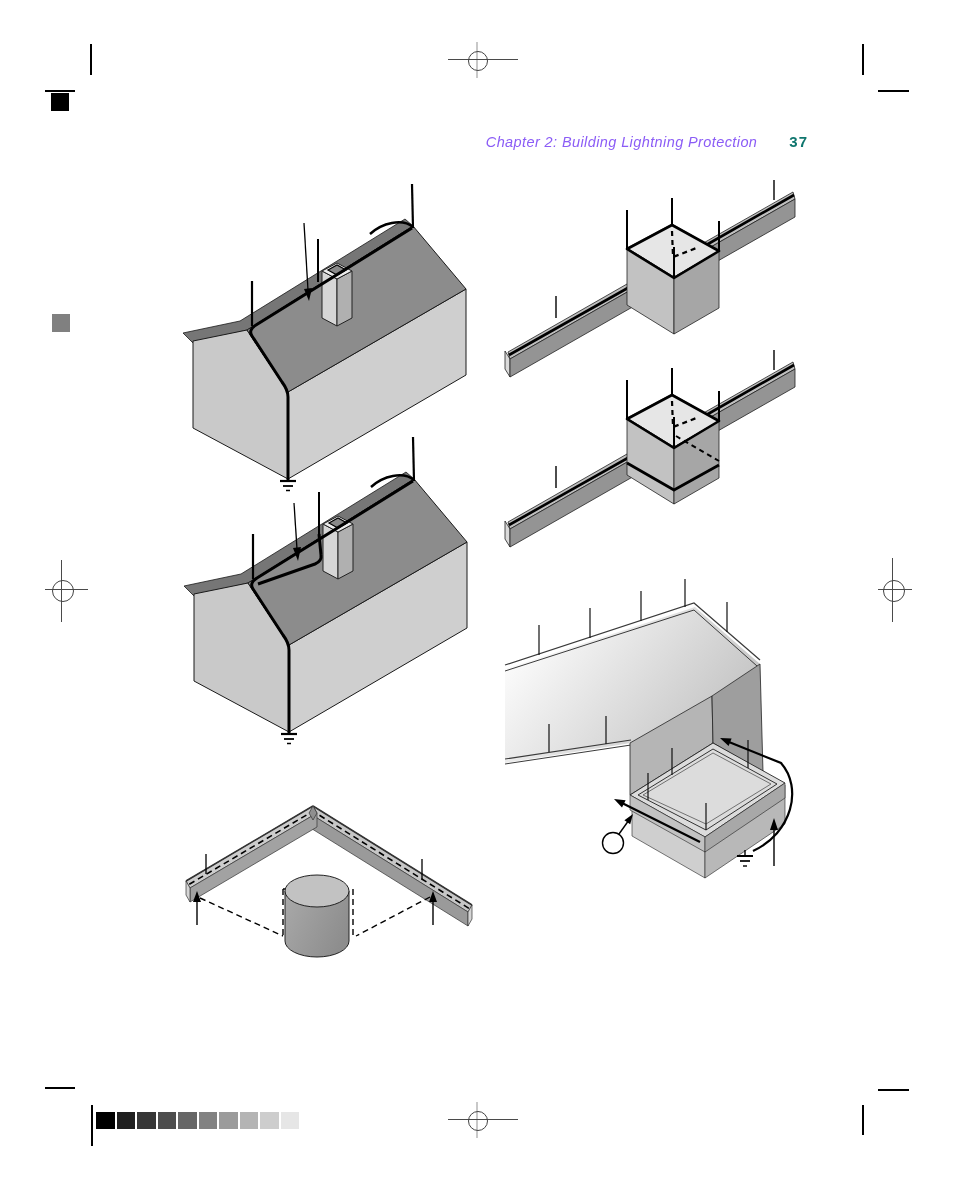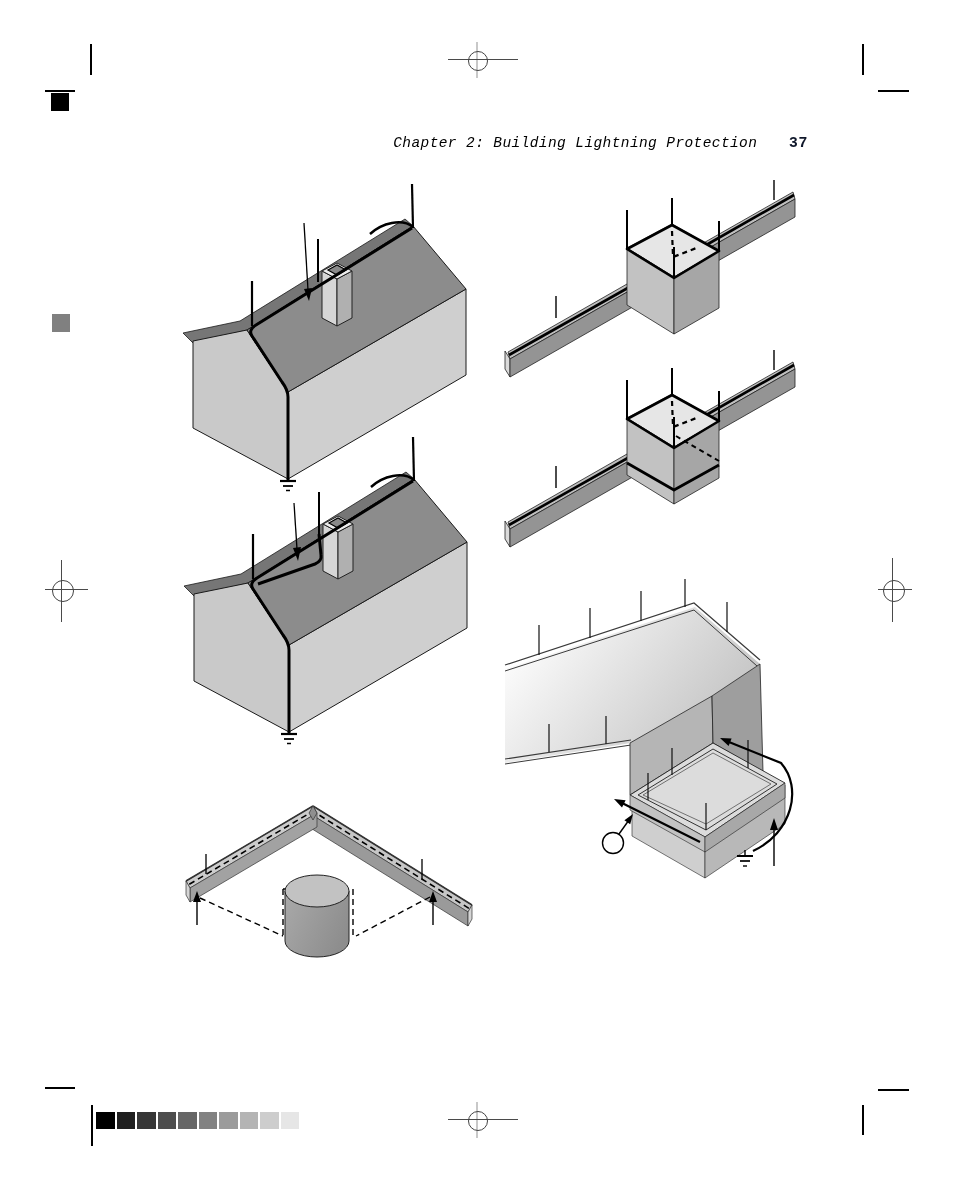--- a/index.html
+++ b/index.html
@@ -1,22 +1,22 @@
 <!DOCTYPE html>
 <html><head>
 <meta charset="utf-8">
 <style>
   html,body{margin:0;padding:0;background:#ffffff;}
   #page{position:relative;width:954px;height:1182px;background:#ffffff;overflow:hidden;
         font-family:"Liberation Sans", sans-serif;}
   svg.fig{position:absolute;overflow:visible;}
   
   #header{position:absolute;top:133px;left:0;width:808px;text-align:right;white-space:nowrap;}
-  #chapter-heading{font-style:italic;font-size:14.5px;color:#000000;letter-spacing:0.4px;font-family:Liberation Mono, monospace;}
-  #page-number{font-weight:700;font-size:15px;color:#0f172a;margin-left:32px;letter-spacing:1px;}
+  #chapter-heading{font-style:italic;font-size:14.5px;color:#8b5cf6;letter-spacing:0.4px;}
+  #page-number{font-weight:700;font-size:15px;color:#0f766e;margin-left:32px;letter-spacing:1px;}
   
   .mark-line{position:absolute;background:#000;}
   .mark-line.gray{background:#c8c8c8;}
   .mark-line.thin{background:#4a4a4a;}
   .mark-circle{position:absolute;border:1.3px solid #444;border-radius:50%;background:transparent;}
   .mark-square{position:absolute;width:18px;height:18px;}
   
   #cal-swatches{position:absolute;left:96px;top:1112px;display:flex;gap:2px;}
   #cal-swatches .swatch{width:18.5px;height:17px;}
 </style>

